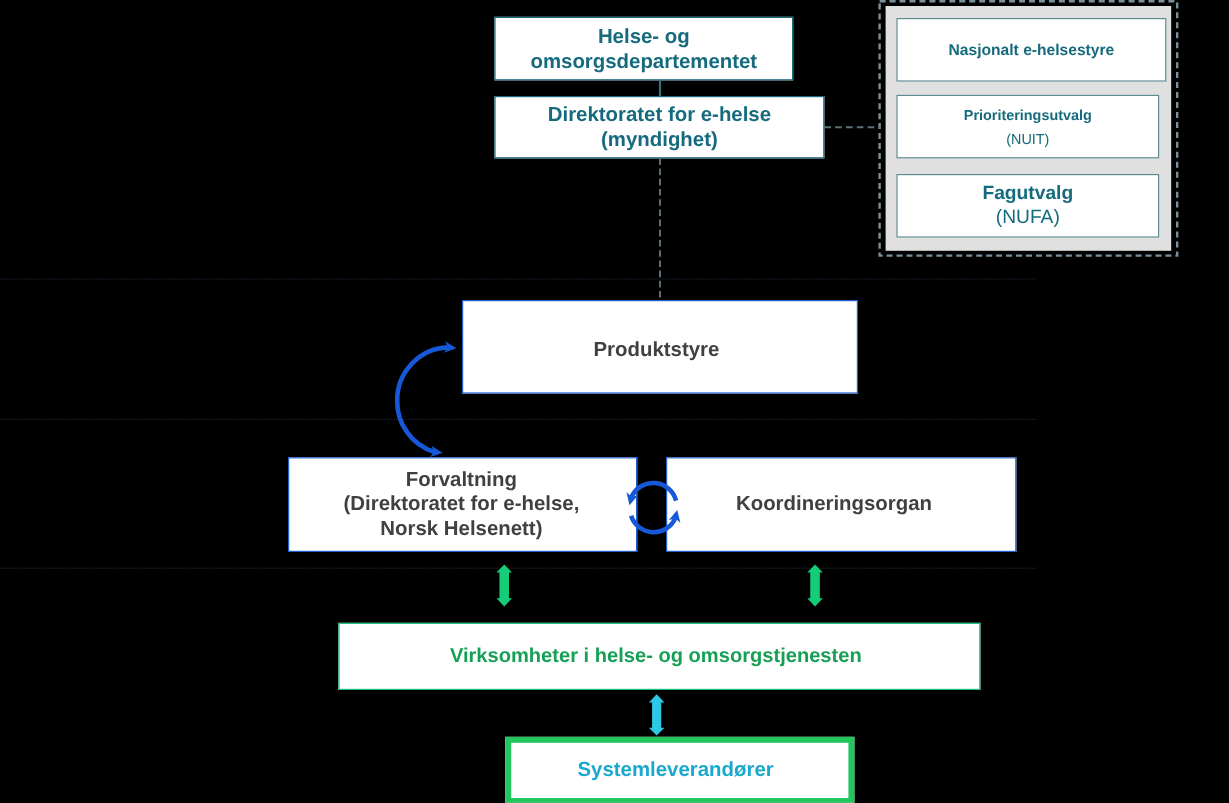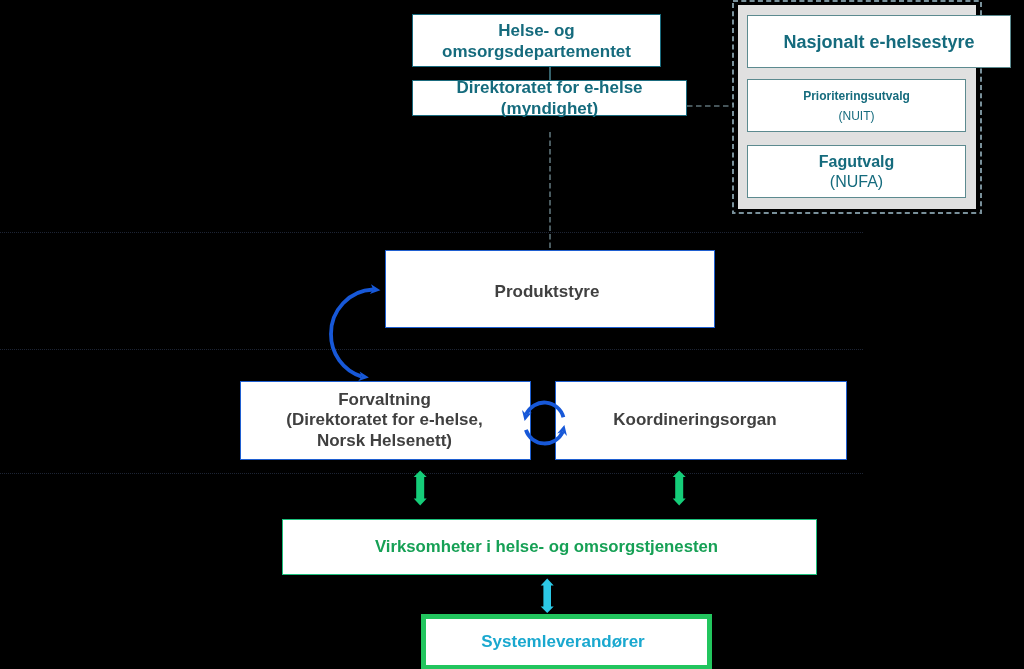--- a/index.html
+++ b/index.html
@@ -30,31 +30,31 @@
 <div id="stage">
 
   <div class="lane" style="top:232px;width:863px;"></div>
   <div class="lane" style="top:349px;width:863px;"></div>
   <div class="lane" style="top:473px;width:863px;"></div>
 
   <div class="box b-teal" style="left:412px;top:14px;width:249px;height:53px;font-size:17px;line-height:21px;">
     <span>Helse- og
 omsorgsdepartementet</span>
   </div>
-  <div class="box b-teal" style="left:412px;top:80px;width:275px;height:36px;font-size:17px;line-height:21px;">
+  <div class="box b-teal" style="left:412px;top:80px;width:275px;height:52px;font-size:17px;line-height:21px;">
     <span>Direktoratet for e-helse
 (myndighet)</span>
   </div>
 
   <svg class="ov" viewBox="0 0 1024 669">
     <rect x="733" y="1" width="248" height="212" fill="none" stroke="#79909a" stroke-width="2" stroke-dasharray="5 3.3"></rect>
   </svg>
   <div class="panel" style="left:738px;top:5px;width:238px;height:204px;"></div>
 
-  <div class="box b-teal inpanel" style="left:747px;top:15px;width:264px;height:53px;font-size:18px;line-height:20px;">
+  <div class="box b-teal inpanel" style="left:747px;top:15px;width:225px;height:53px;font-size:13px;line-height:20px;">
     <span>Nasjonalt e-helsestyre</span>
   </div>
   <div class="box b-teal inpanel" style="left:747px;top:79px;width:219px;height:53px;font-size:12px;line-height:20px;">
     <span><span>Prioriteringsutvalg</span><br><span class="sub">(NUIT)</span></span>
   </div>
   <div class="box b-teal inpanel" style="left:747px;top:145px;width:219px;height:53px;font-size:16px;line-height:20px;">
     <span><span>Fagutvalg</span><br><span class="sub">(NUFA)</span></span>
   </div>
 
   <div class="box b-blue" style="left:385px;top:250px;width:330px;height:78px;font-size:17px;padding-top:6px;padding-right:6px;">

